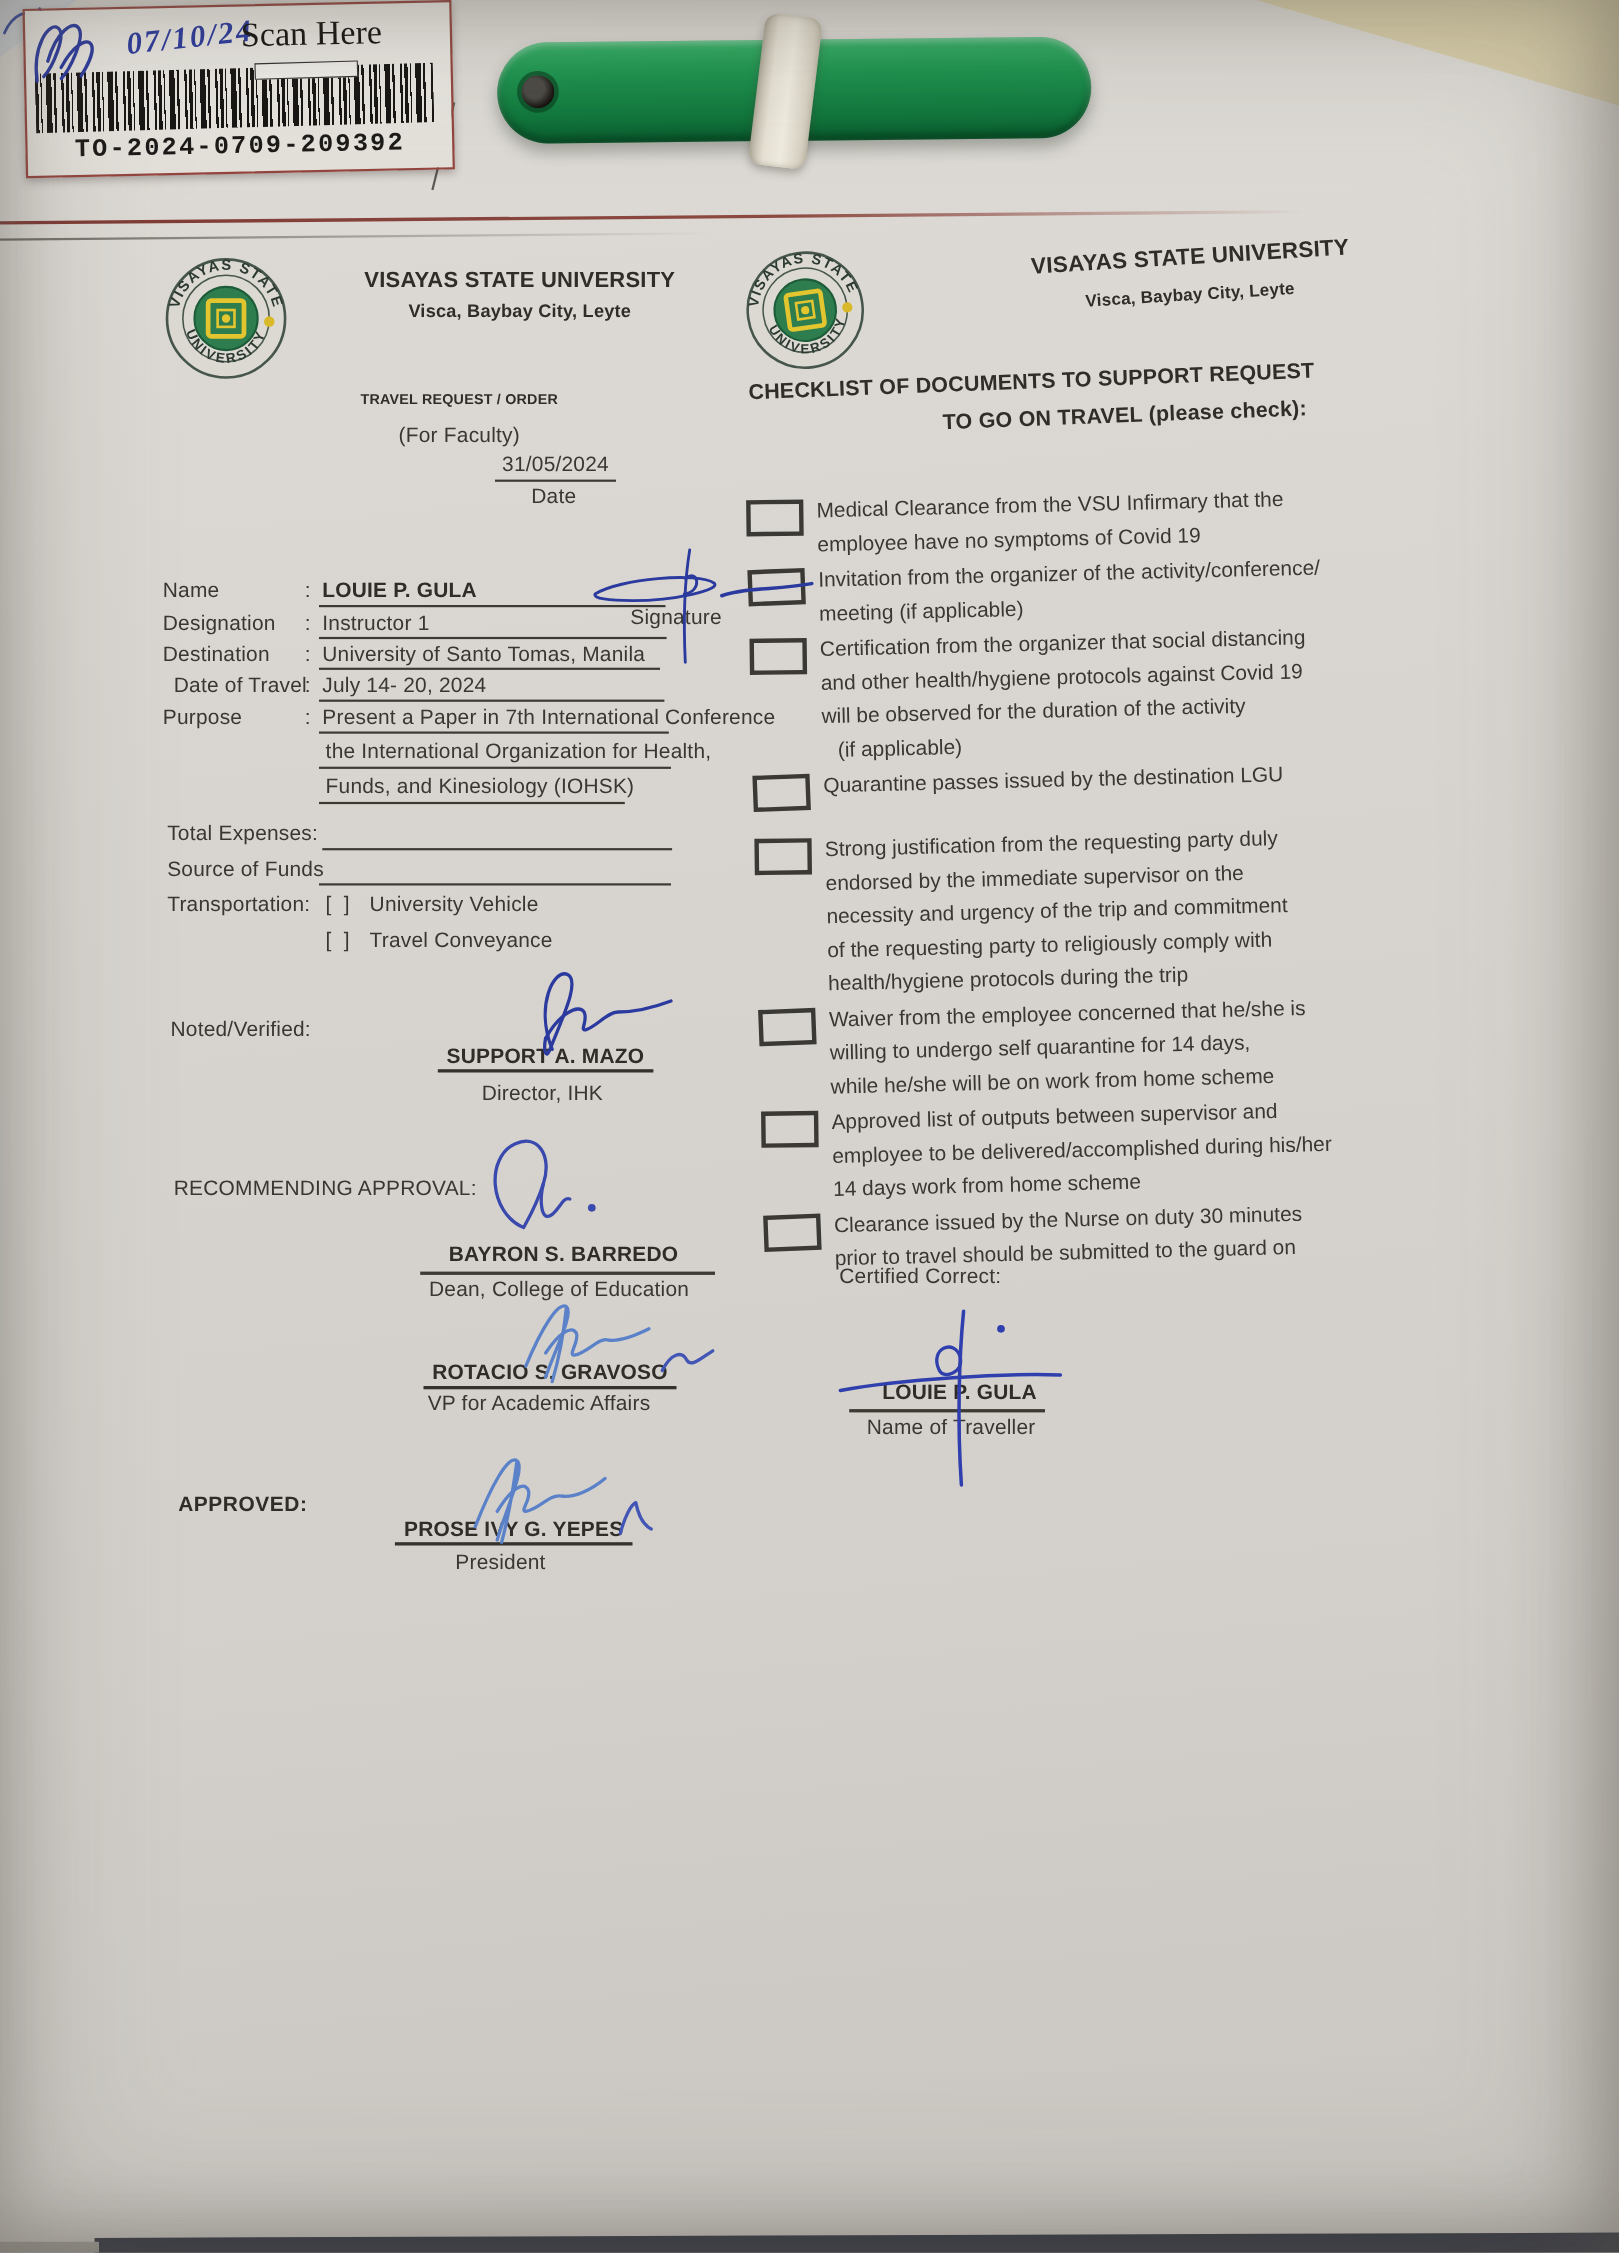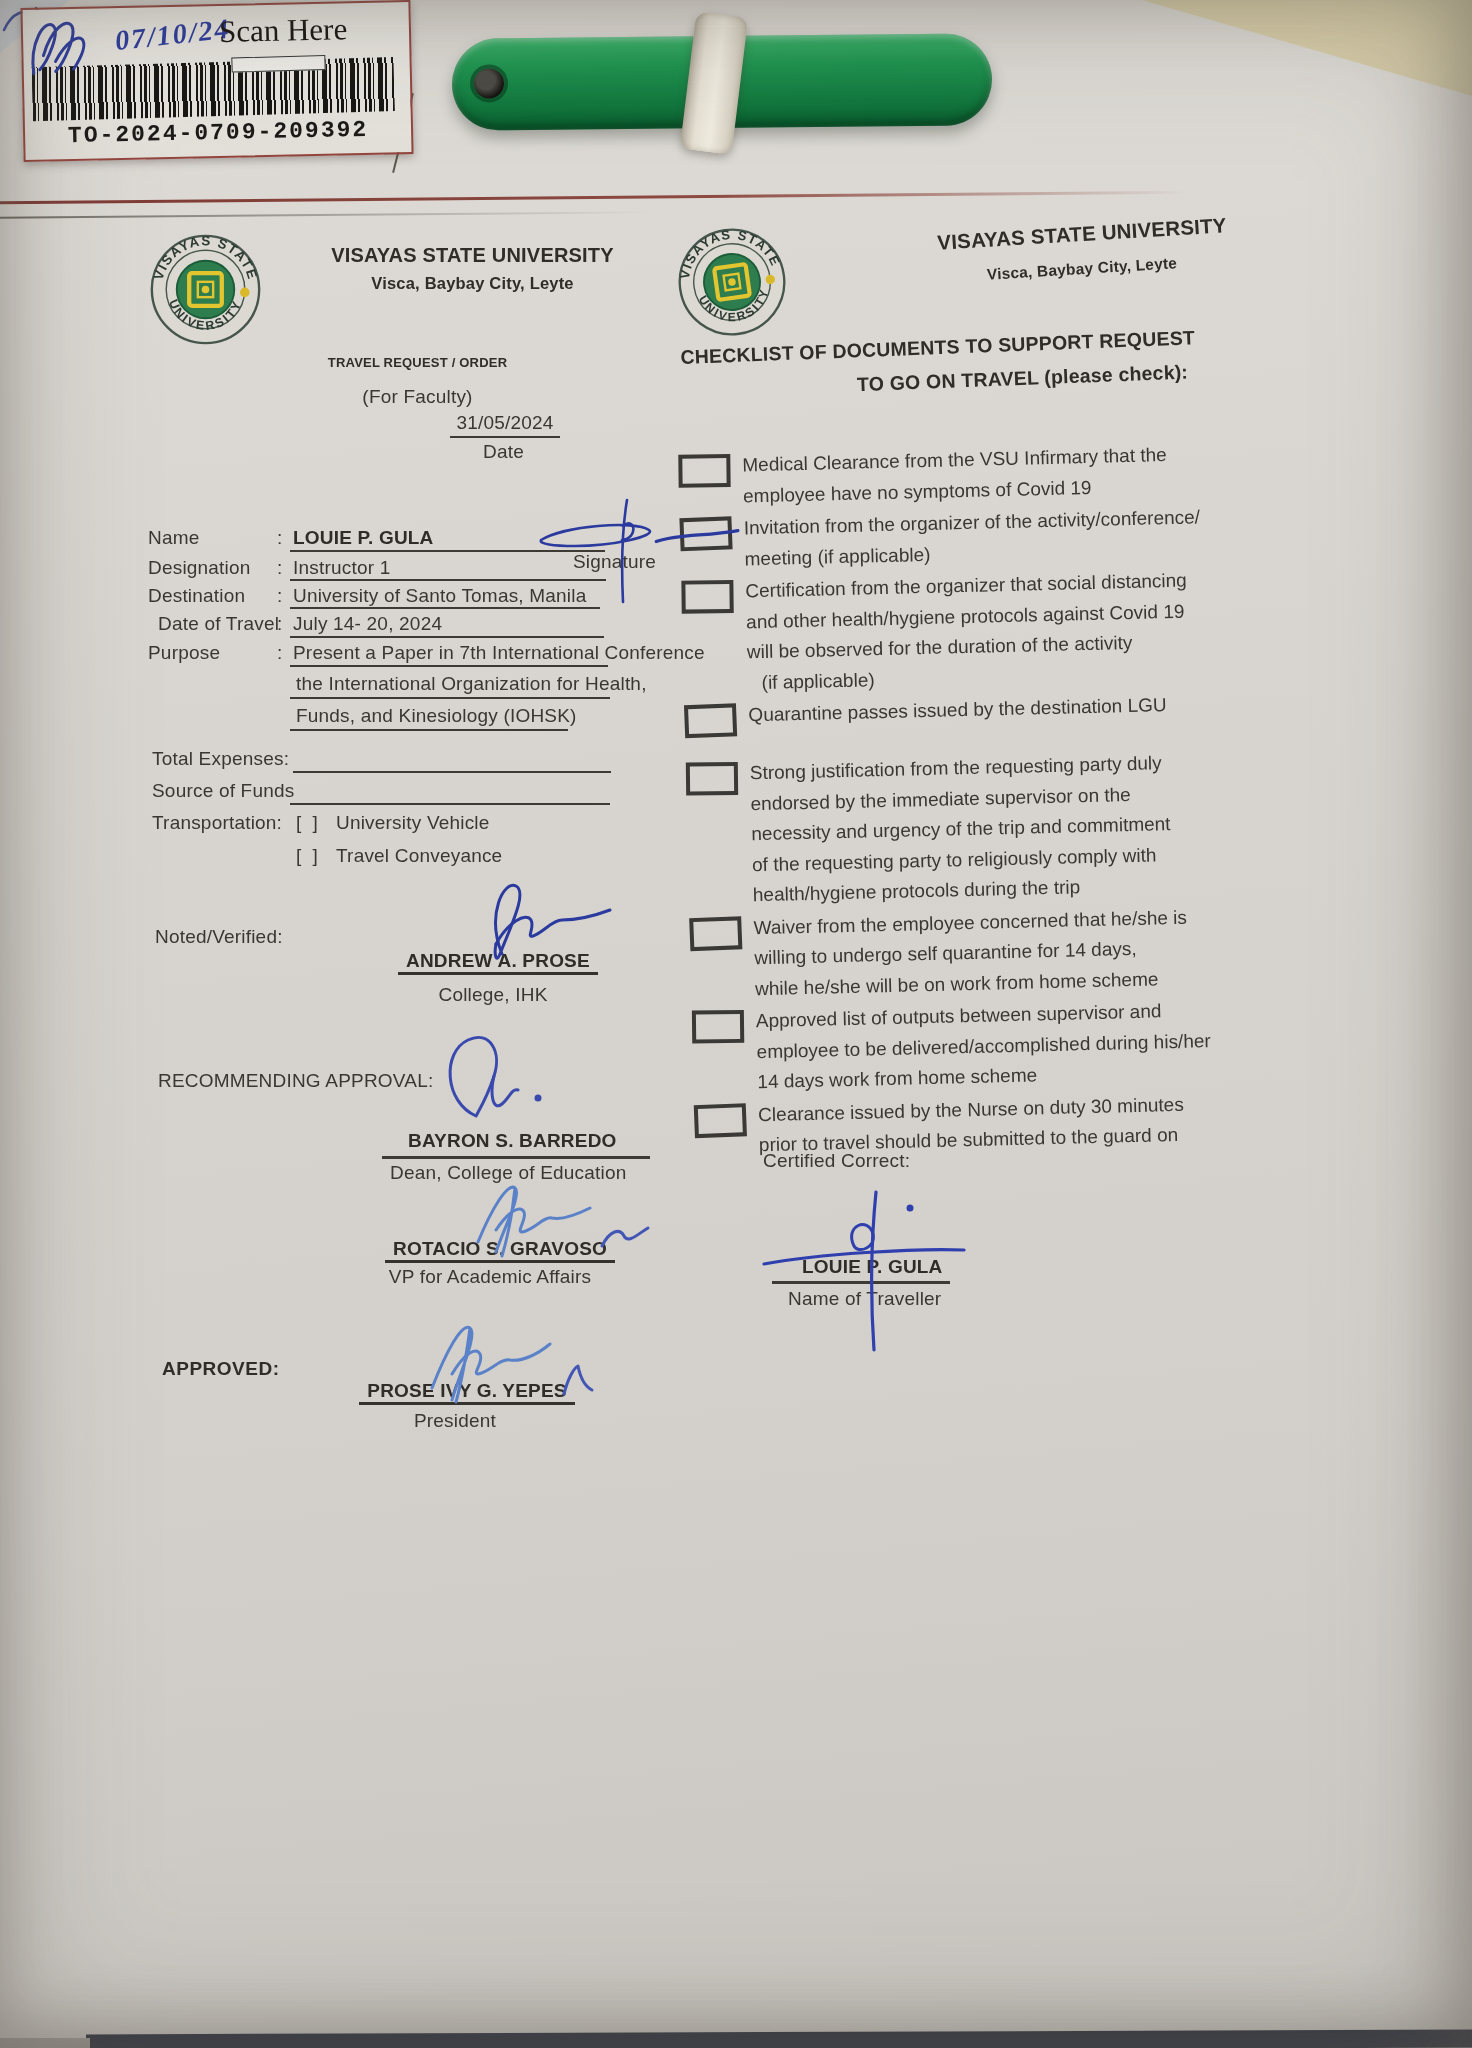--- a/index.html
+++ b/index.html
@@ -157,22 +157,22 @@
   <div class="t pre" style="left:296px;top:812px">[  ]</div>
   <div class="t" style="left:336px;top:812px">University Vehicle</div>
   <div class="t pre" style="left:296px;top:845px">[  ]</div>
   <div class="t" style="left:336px;top:845px">Travel Conveyance</div>
 
   <div class="t" style="left:155px;top:926px">Noted/Verified:</div>
   <svg class="sig" style="left:438px;top:872px" width="175" height="95" viewBox="0 0 175 95">
     <path d="M64,82 C48,42 66,8 78,14 C90,20 72,56 62,82 C58,92 56,82 58,72" stroke="#2b3a9e" stroke-width="3"></path>
     <path d="M58,72 C70,50 88,40 93,48 C97,56 88,66 95,64 C106,60 114,48 124,48 C140,48 156,44 172,38" stroke="#2b3a9e" stroke-width="3"></path>
   </svg>
-  <div class="t b ctr" style="left:398px;top:950px;width:190px"><span class="nameline">ANDREW A. PROSE</span></div>
-  <div class="t ctr" style="left:398px;top:984px;width:190px">College, IHK</div>
+  <div class="t b ctr" style="left:398px;top:950px;width:190px"><span class="nameline">SUPPORT A. MAZO</span></div>
+  <div class="t ctr" style="left:398px;top:984px;width:190px">Director, IHK</div>
 
   <div class="t" style="left:158px;top:1070px">RECOMMENDING APPROVAL:</div>
   <svg class="sig" style="left:432px;top:1028px" width="120" height="118" viewBox="0 0 120 118">
     <path d="M44,88 C12,74 10,24 36,12 C58,2 70,24 62,48 C55,70 46,84 44,88" stroke="#3a49ad" stroke-width="3"></path>
     <path d="M62,48 C58,64 60,84 70,76 C78,69 80,60 86,62" stroke="#3a49ad" stroke-width="3"></path>
     <circle cx="106" cy="70" r="3.5" fill="#3a49ad"></circle>
   </svg>
   <div class="t b ctr" style="left:408px;top:1130px;width:190px">BAYRON S. BARREDO</div>
   <div class="uline" style="left:382px;top:1156px;width:268px;border-top-width:3px"></div>
   <div class="t ctr" style="left:390px;top:1162px;width:232px">Dean, College of Education</div>

